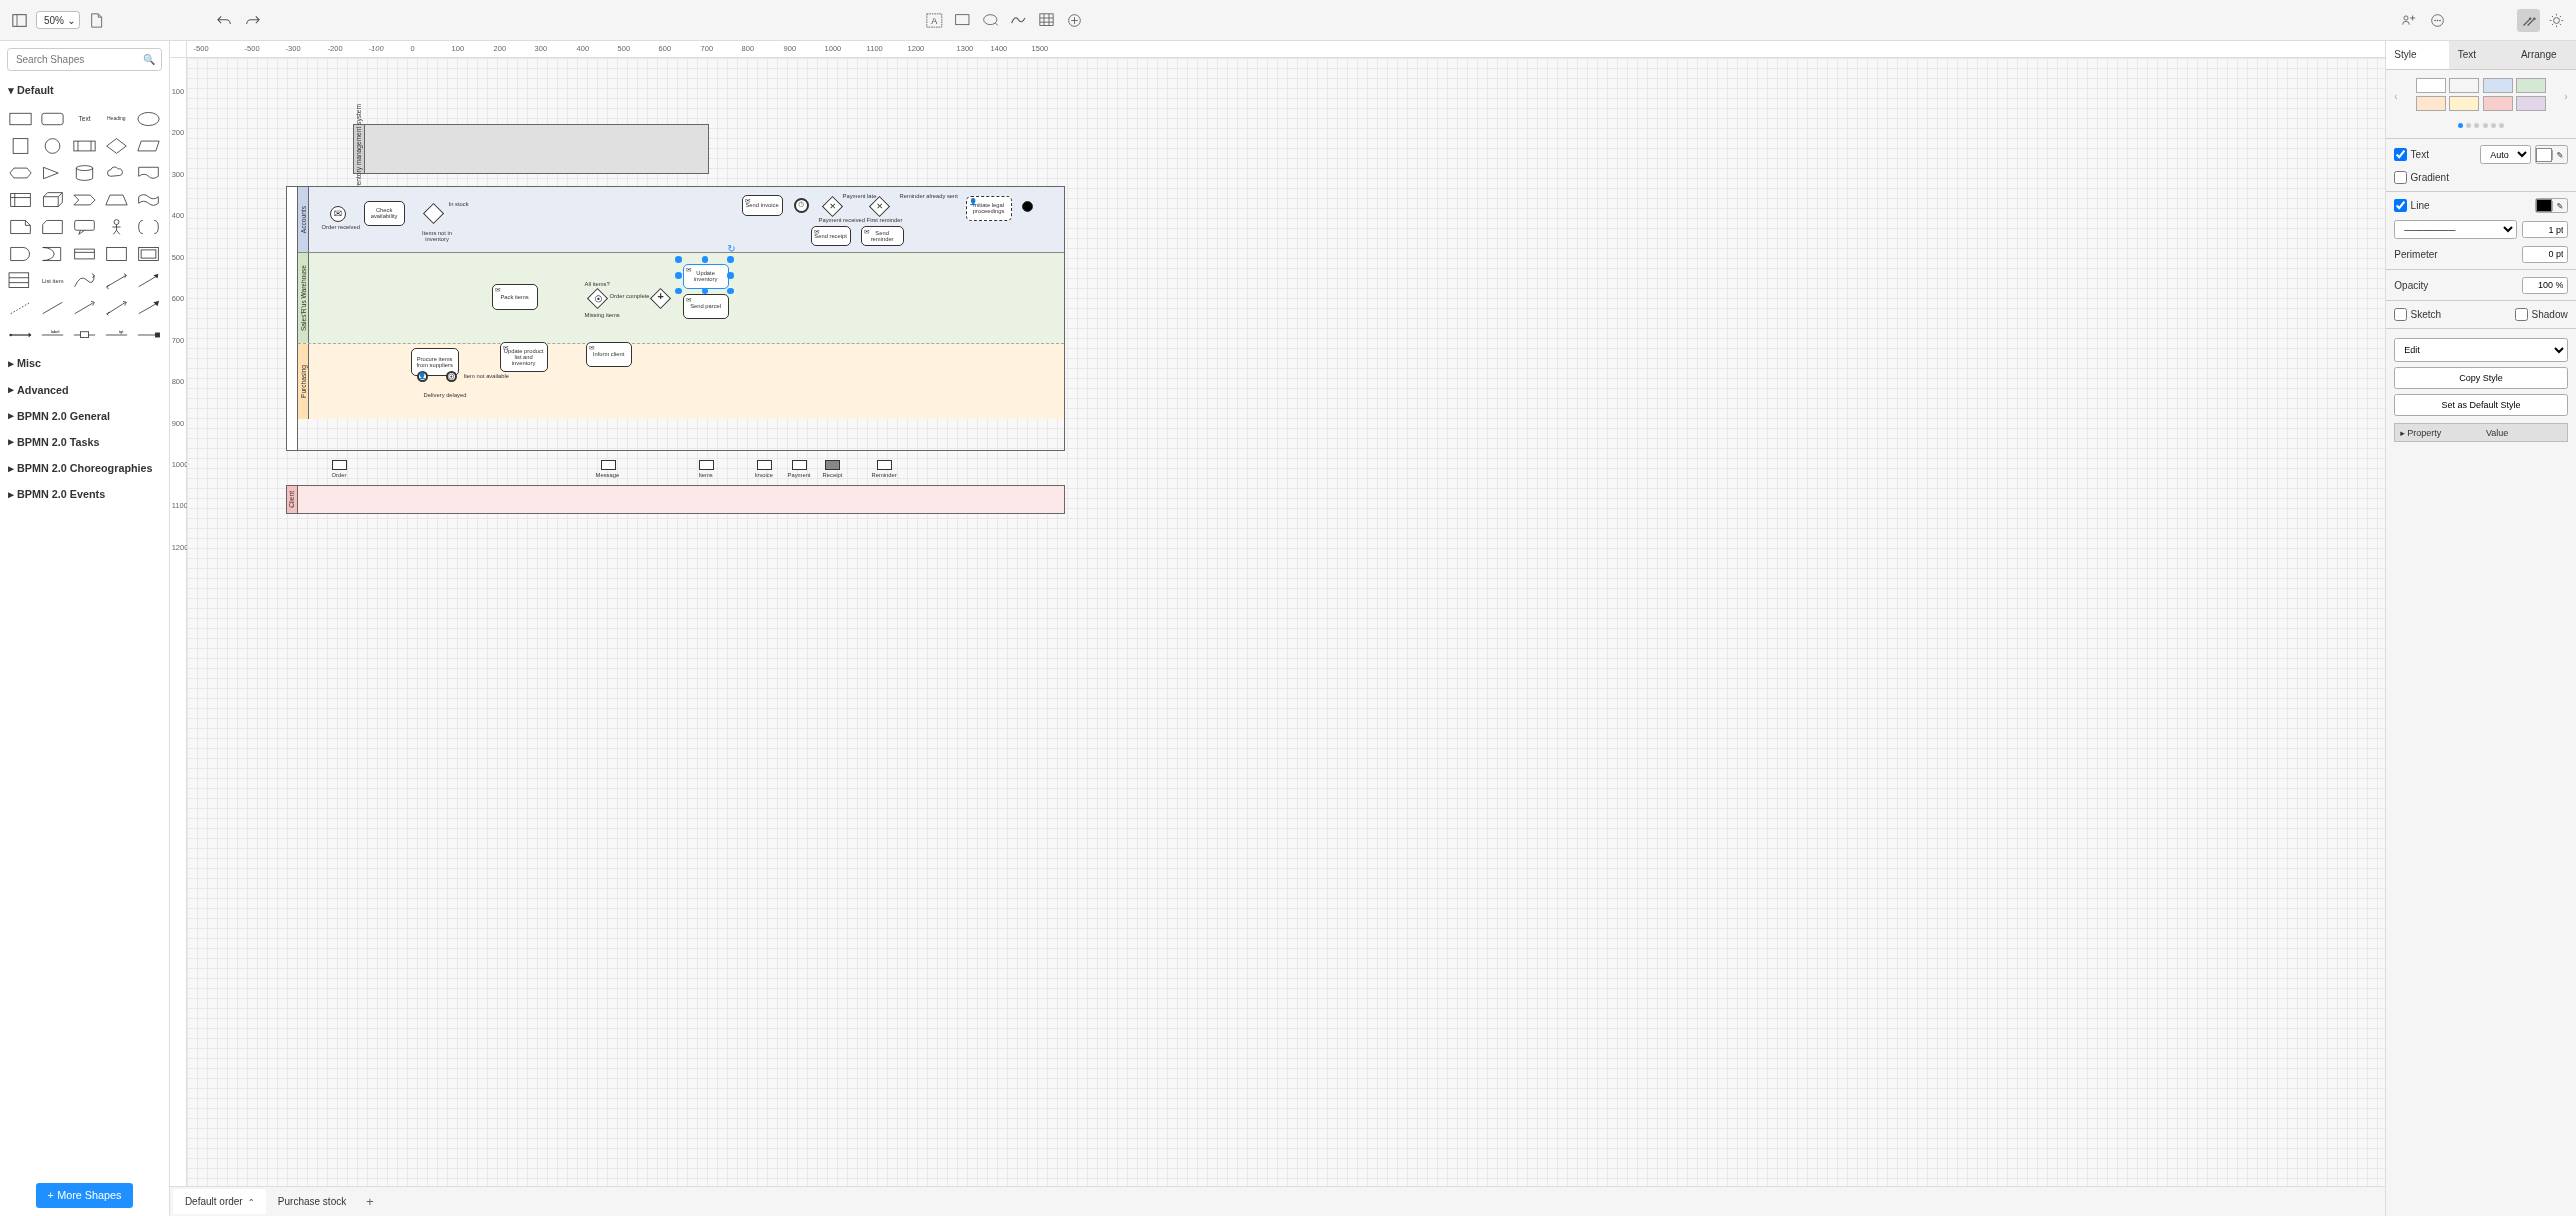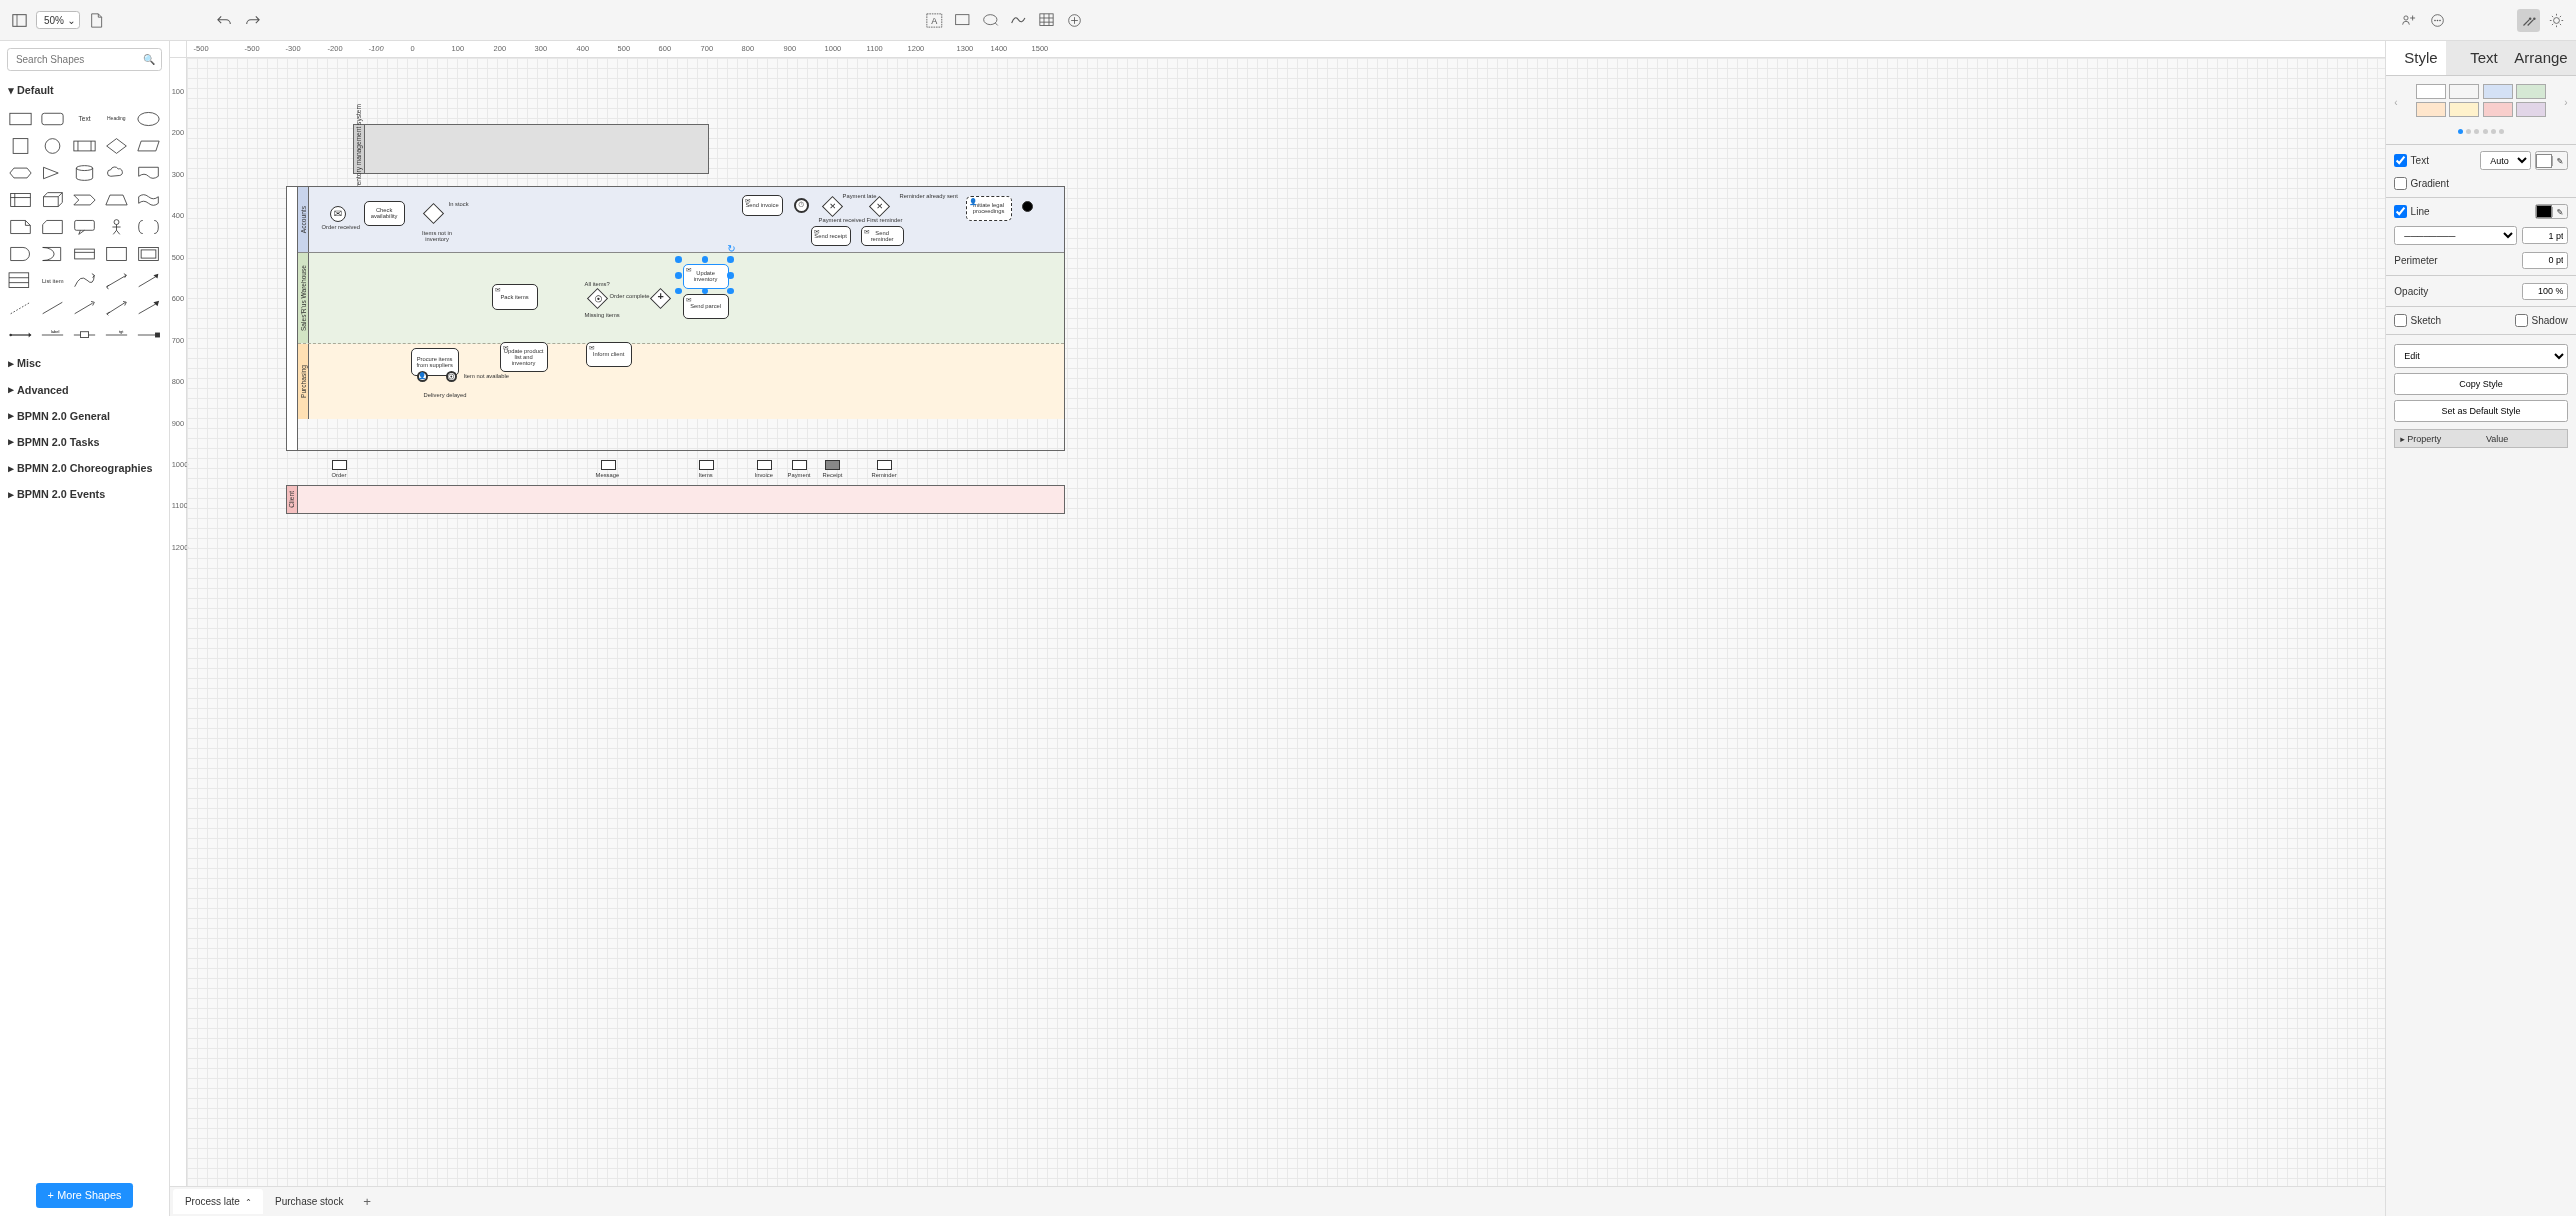--- a/index.html
+++ b/index.html
@@ -57,21 +57,21 @@
 
 
 .tabs-bar { height: 30px; background: #f5f5f5; border-top: 0.8px solid #ddd; display: flex; align-items: center; padding: 0 3.3px; }
 .tab { padding: 6.6px 11.6px; font-size: 10px; cursor: pointer; display: flex; align-items: center; gap: 5px; border-radius: 3.3px 3.3px 0 0; }
 .tab.active { background: #fff; font-weight: 500; }
 .tab-add { padding: 5px 8.3px; cursor: pointer; font-size: 13.3px; color: #666; }
 
 
 .right-panel { width: 191px; background: #f5f5f5; border-left: 0.8px solid #ddd; display: flex; flex-direction: column; font-size: 10px; }
 .right-tabs { display: flex; border-bottom: 0.8px solid #ccc; }
-.right-tab { flex: 1; padding: 8.3px; text-align: right; cursor: pointer; font-size: 15px; background: #e8e8e8; }
+.right-tab { flex: 1; padding: 8.3px; text-align: left; cursor: pointer; font-size: 10px; background: #e8e8e8; }
 .right-tab.active { background: #fff; font-weight: 500; }
 .style-content { padding: 8.3px; overflow-y: auto; }
 .swatch-row { display: flex; gap: 3.3px; margin-bottom: 3.3px; justify-content: center; }
 .swatch { width: 30px; height: 15px; border: 0.8px solid #aaa; cursor: pointer; }
 .swatch-nav { display: flex; align-items: center; justify-content: space-between; margin-bottom: 8.3px; }
 .dots { display: flex; gap: 3.3px; justify-content: center; margin: 5px 0 10px; }
 .dot { width: 5px; height: 5px; border-radius: 50%; background: #ccc; }
 .dot.active { background: #1e90ff; }
 .prop-row { display: flex; align-items: center; justify-content: space-between; margin: 6.6px 0; gap: 5px; }
 .prop-row label { display: flex; align-items: center; gap: 3.3px; }
@@ -728,21 +728,21 @@
                 <path d="M240 172 L240 140"></path>
                 <path d="M407 343 L407 140"></path>
               </g>
             </g>
           </svg>
         </div>
       </div>
     </div>
     <div class="tabs-bar">
       <div class="tab active">
-          <span>Process late</span> 
+          <span>Default order</span> 
           <span style="font-size:8.3px;">⌃</span>
         </div>
       <div class="tab">
           <span>Purchase stock</span>
         </div>
       <div class="tab-add">+</div>
     </div>
   </div>
 
   <div class="right-panel">

